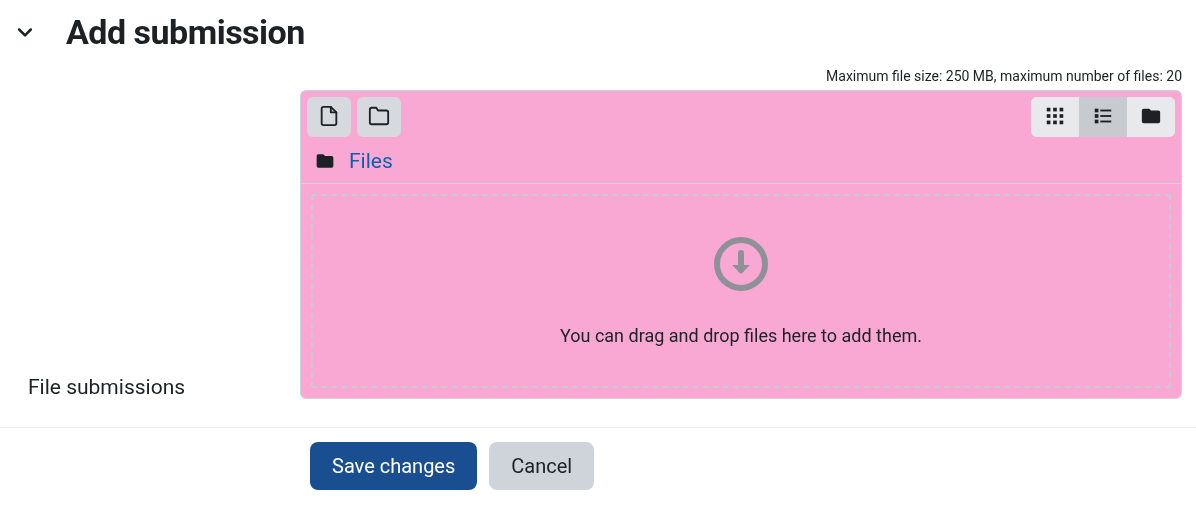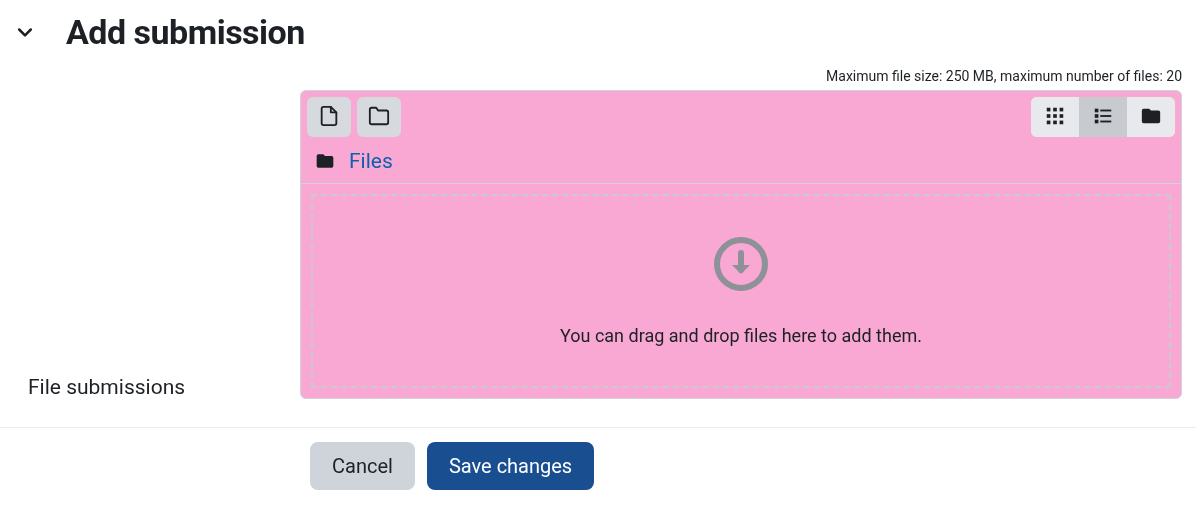--- a/index.html
+++ b/index.html
@@ -259,15 +259,15 @@
           <div class="dropzone-text">You can drag and drop files here to add them.</div>
         </div>
       </div>
     </div>
   </div>
 </div>
 
 <hr class="divider">
 
 <div class="actions">
+  <button class="btn btn-primary">Save changes</button>
   <button class="btn btn-secondary">Cancel</button>
-  <button class="btn btn-primary">Save changes</button>
 </div>
 
 </body></html>

